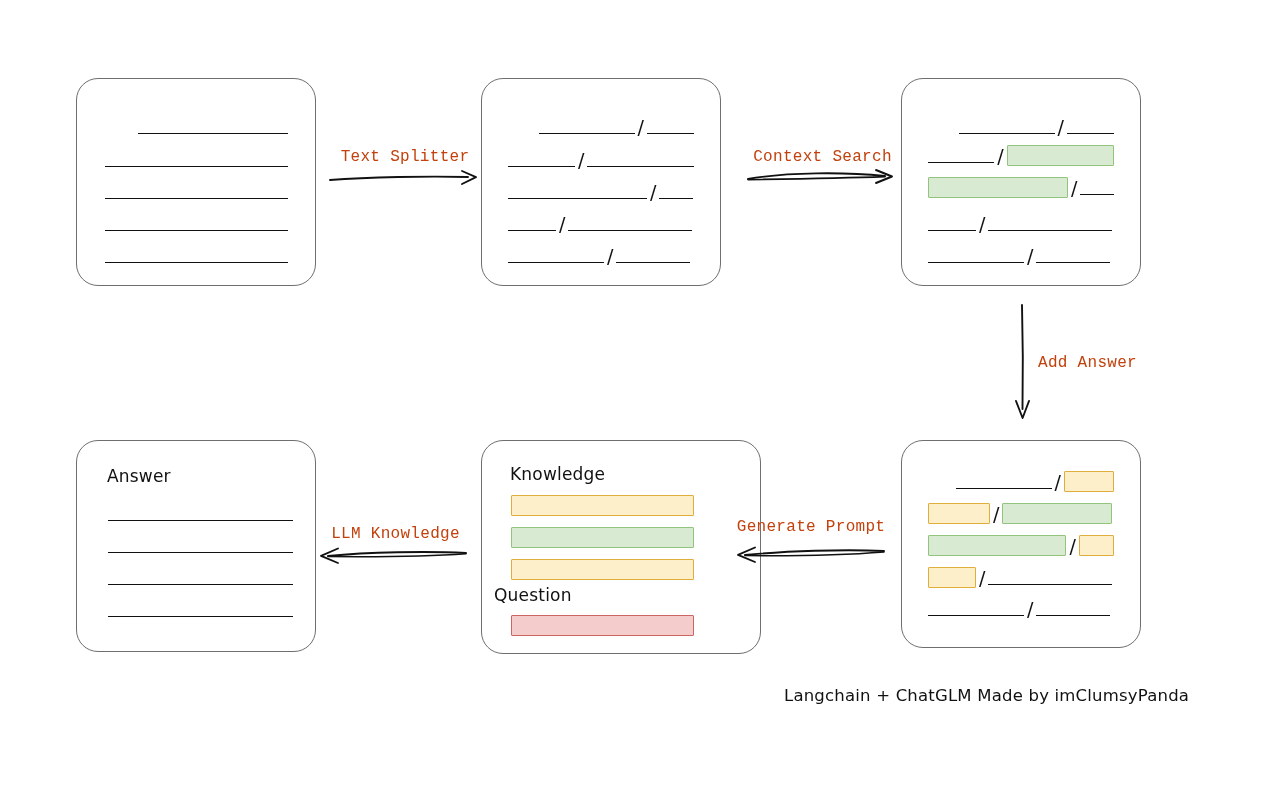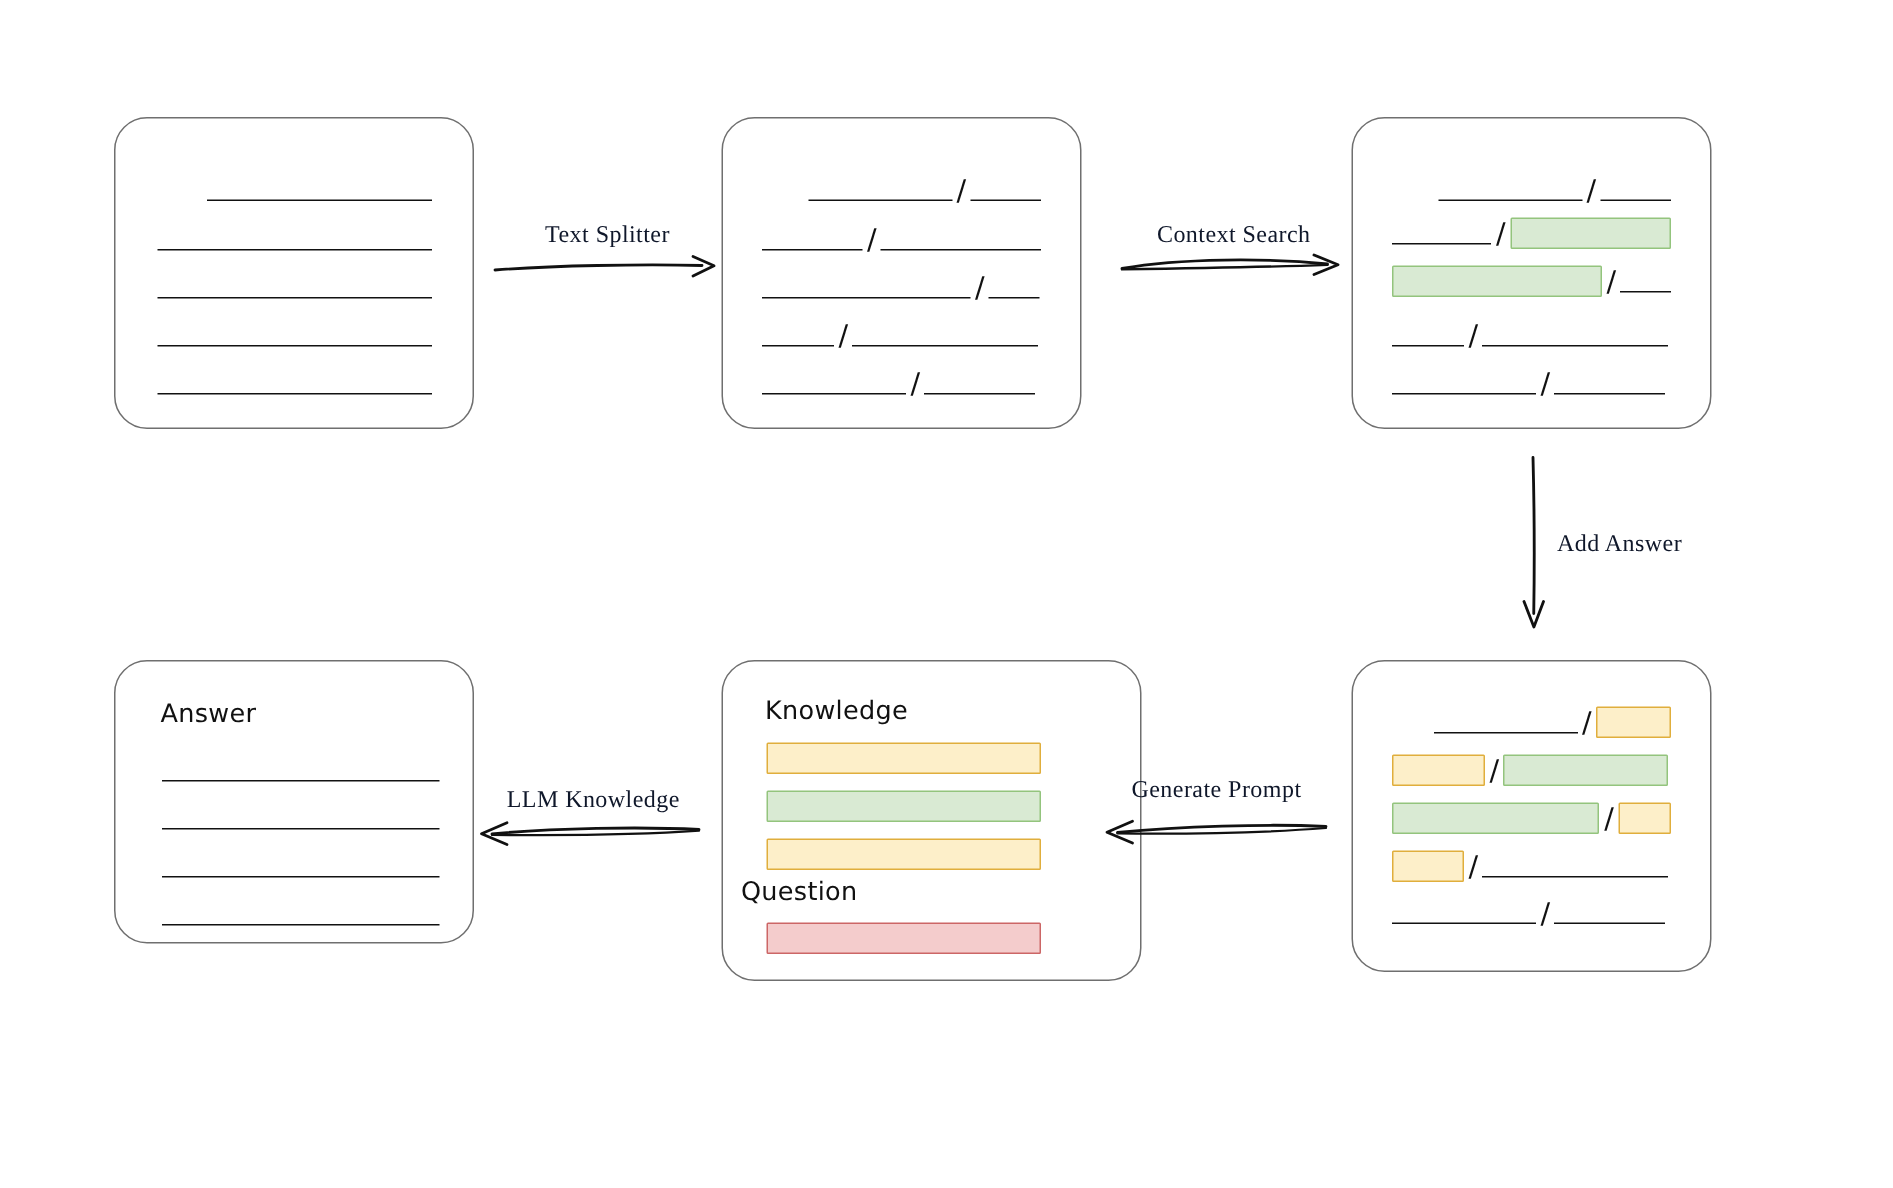--- a/index.html
+++ b/index.html
@@ -78,24 +78,24 @@
   }
 
   .plainline{
     position:absolute;
     border-bottom:1.8px solid #111;
     height:0;
   }
 
   .edge-label{
     position:absolute;
-    font-family:Liberation Serif, serif;
+    font-family:Liberation Mono, monospace;
     font-size:16px;
     letter-spacing:.3px;
-    color:#0f172a;
+    color:#c2410c;
     white-space:nowrap;
     text-align:center;
   }
 
   .edge-svg{position:absolute;overflow:visible;}
 
   .footer{
     position:absolute;
     font-family:"DejaVu Sans", sans-serif;
     font-size:16.5px;
@@ -201,21 +201,21 @@
       </div>
     </div>
   </div>
 
   <div class="edge-label" style="left:1038px;top:354px;width:160px;text-align:left;">Add Answer</div>
   <svg class="edge-svg" style="left:1008px;top:303px;" width="30" height="118" viewBox="0 0 30 118">
     <path d="M14,2 C15,40 15,75 14.5,106" fill="none" stroke="#111" stroke-width="1.9" stroke-linecap="round"></path>
     <path d="M8,98 L14.6,115 L21,98" fill="none" stroke="#111" stroke-width="1.9" stroke-linejoin="round" stroke-linecap="round"></path>
   </svg>
 
-  <div class="node" style="left:76px;top:440px;width:240px;height:189px;">
+  <div class="node" style="left:76px;top:440px;width:240px;height:212px;">
     <div class="node-label" style="left:30px;top:25px;">Answer</div>
     <div class="plainline" style="left:31px;width:185px;top:79px;"></div>
     <div class="plainline" style="left:31px;width:185px;top:111px;"></div>
     <div class="plainline" style="left:31px;width:185px;top:143px;"></div>
     <div class="plainline" style="left:31px;width:185px;top:175px;"></div>
   </div>
 
   <div class="edge-label" style="left:318px;top:525px;width:155px;">LLM Knowledge</div>
   <svg class="edge-svg" style="left:318px;top:544px;" width="152" height="24" viewBox="0 0 152 24">
     <path d="M10,12 C50,8 110,7 148,9" fill="none" stroke="#111" stroke-width="1.9" stroke-linecap="round"></path>
@@ -262,14 +262,15 @@
         <span class="seg" style="width:124px;"></span>
       </div>
       <div class="row" style="left:26px;right:26px;top:156px;">
         <span class="seg" style="width:96px;"></span>
         <span class="slash">/</span>
         <span class="seg" style="width:74px;"></span>
       </div>
     </div>
   </div>
 
+  <div class="footer" style="left:784px;top:686px;">Langchain + ChatGLM Made by imClumsyPanda</div>
 
 </div>
 
 </body></html>

